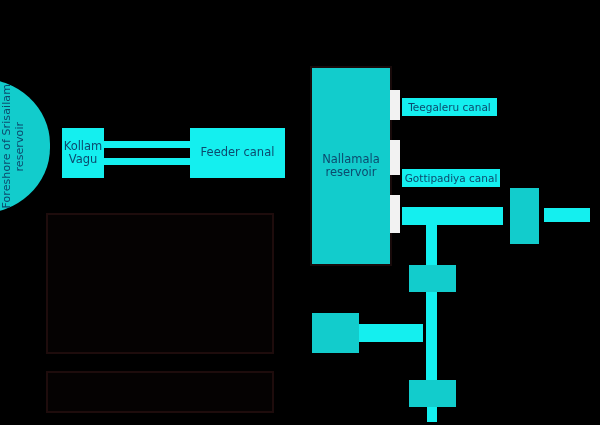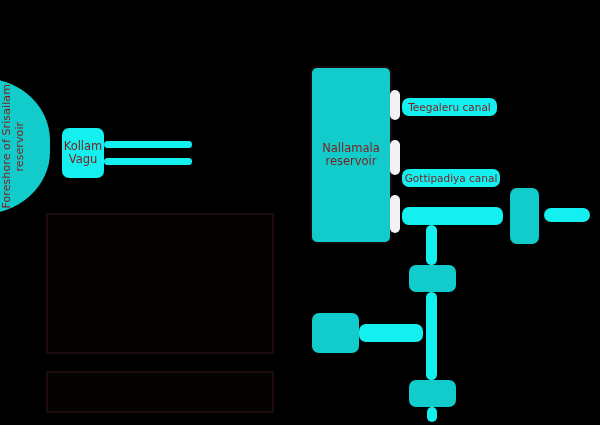--- a/index.html
+++ b/index.html
@@ -18,23 +18,22 @@
     background: #000000;
     overflow: hidden;
   }
   .node {
     position: absolute;
     box-sizing: border-box;
     display: flex;
     align-items: center;
     justify-content: center;
     text-align: center;
-    color: #7f1d1d;
+    color: #0c4a6e;
     line-height: 1.15;
-    border-radius: 7px;
   }
   
   .fill-box      { background: #12CCCC; }
   .fill-canal    { background: #14EFEF; }
   .fill-gate     { background: #F2F2F2; }
 
   .outline-dark  { border: 2px solid #180A0A; }
 
   .reservoir-half {
     border-top-right-radius: 120px 110px;
@@ -78,22 +77,25 @@
   </div>
 
   <div class="node fill-canal" style="left:62px; top:128px; width:42px; height:50px;">
     <span class="label-h">Kollam
 Vagu</span>
   </div>
 
   <div class="node fill-canal" style="left:104px; top:141px; width:88px; height:7px;"></div>
   <div class="node fill-canal" style="left:104px; top:158px; width:88px; height:7px;"></div>
 
+  <div class="node fill-canal" style="left:190px; top:128px; width:95px; height:50px;">
+    <span class="label-h">Feeder canal</span>
+  </div>
 
-  <div class="node fill-box outline-dark" style="left:310px; top:66px; width:82px; height:178px;">
+  <div class="node fill-box outline-dark" style="left:310px; top:66px; width:82px; height:200px;">
     <span class="label-h">Nallamala
 reservoir</span>
   </div>
 
   <div class="node fill-gate" style="left:390px; top:90px; width:10px; height:30px;"></div>
   <div class="node fill-gate" style="left:390px; top:140px; width:10px; height:35px;"></div>
   <div class="node fill-gate" style="left:390px; top:195px; width:10px; height:38px;"></div>
 
   <div class="node fill-canal" style="left:402px; top:98px; width:95px; height:18px;">
     <span class="label-sm">Teegaleru canal</span>

